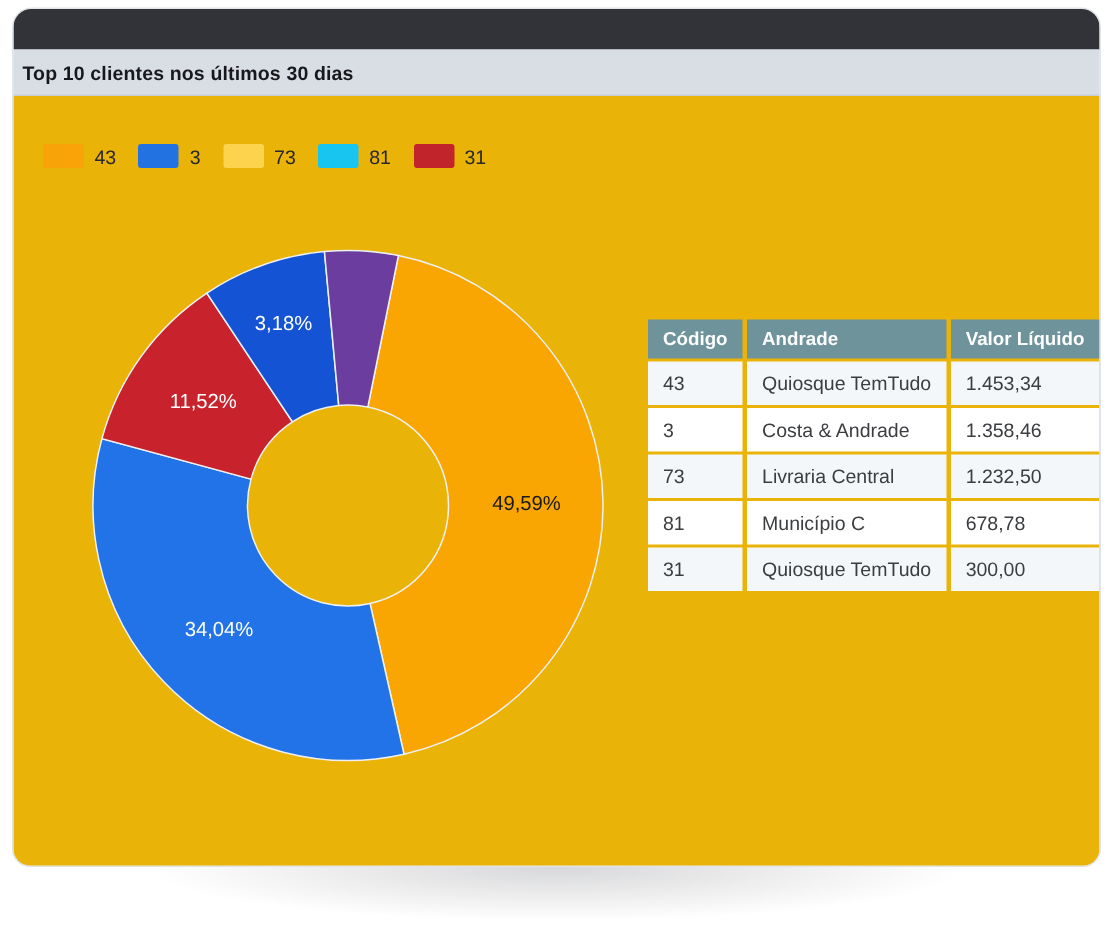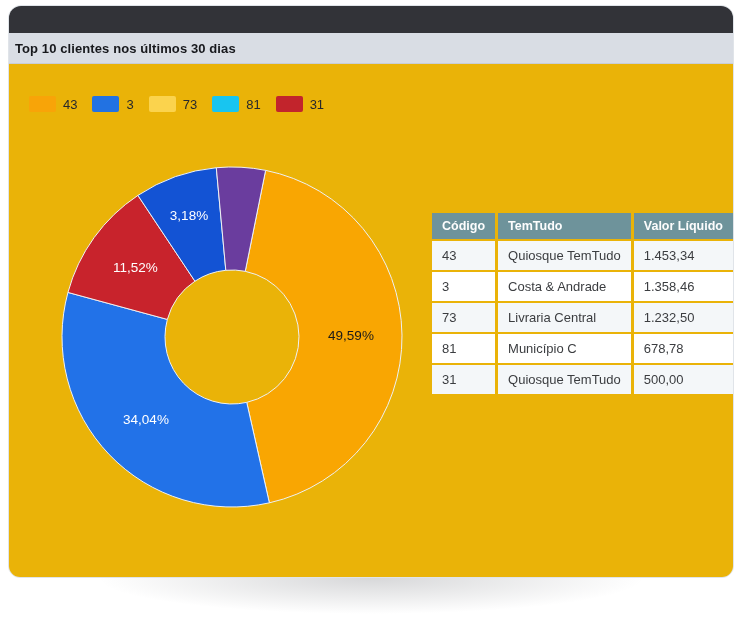--- a/index.html
+++ b/index.html
@@ -100,21 +100,21 @@
             <path d="M80.92,33.40 A170,170 0 0 1 159.30,5.73 L168.81,108.29 A67,67 0 0 0 137.92,119.19 Z" fill="#1353D4" stroke="#EDF1F4" stroke-width="1"></path>
             <text x="132.0" y="57.9" text-anchor="middle" fill="#FFFFFF" class="slice-label">3,18%</text>
             <path d="M159.30,5.73 A170,170 0 0 1 208.60,8.35 L188.24,109.32 A67,67 0 0 0 168.81,108.29 Z" fill="#6A3D9E" stroke="#EDF1F4" stroke-width="1"></path>
           </svg>
       </div>
 
       <table class="data-table">
         <thead>
           <tr>
             <th class="col-codigo">Código</th>
-            <th class="col-cliente">TemTudo</th>
+            <th class="col-cliente">Andrade</th>
             <th class="col-valor">Valor Líquido</th>
           </tr>
         </thead>
         <tbody id="table-body">
             <tr>
               <td>43</td>
               <td>Quiosque TemTudo</td>
               <td>1.453,34</td>
             </tr>
             <tr>
@@ -128,21 +128,21 @@
               <td>1.232,50</td>
             </tr>
             <tr>
               <td>81</td>
               <td>Município C</td>
               <td>678,78</td>
             </tr>
             <tr>
               <td>31</td>
               <td>Quiosque TemTudo</td>
-              <td>500,00</td>
+              <td>300,00</td>
             </tr>
           </tbody>
       </table>
 
     </div>
   </div>
   <div class="card-shadow"></div>
 </div>
 
 </body></html>

